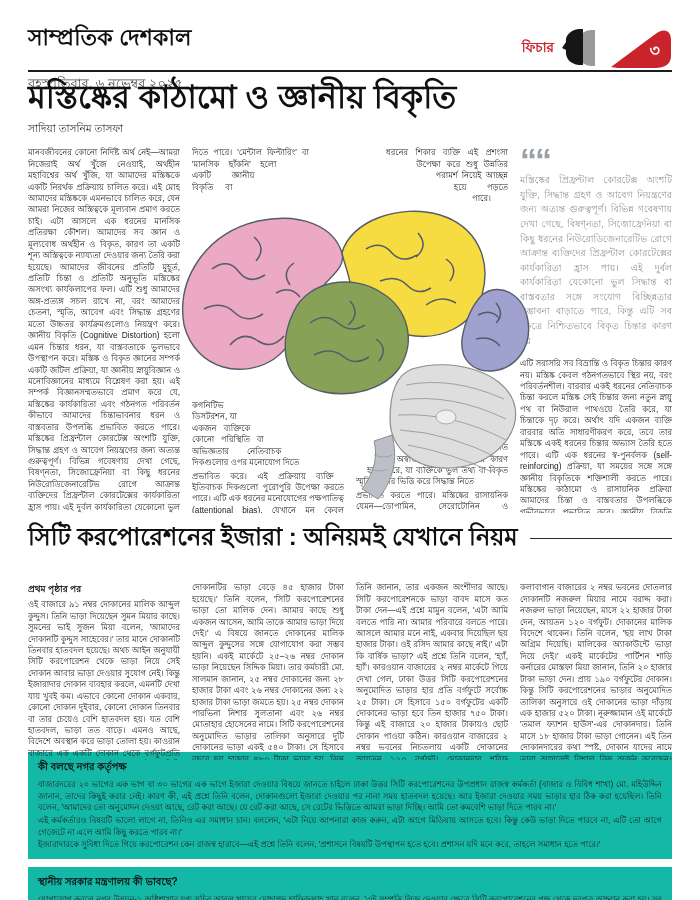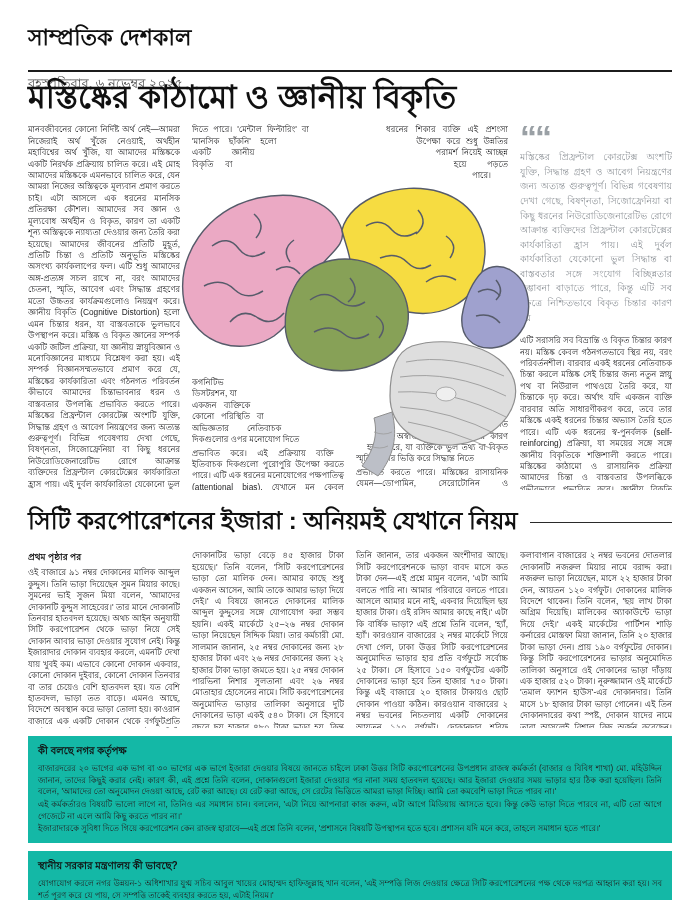--- a/index.html
+++ b/index.html
@@ -37,47 +37,63 @@
   .quote-block { color:#8d9297; }
   .quote-marks { font-size:34px; font-weight:800; color:#9aa0a5; line-height:0.8; letter-spacing:-2px; height:22px; }
   .quote-text { font-size:9.4px; line-height:1.55; color:#8d9297; margin-top:4px; text-align:justify; }
   .col4-text { margin-top:10px; }
 
   
   .brain-wrap { position:absolute; left:150px; top:60px; width:368px; height:300px; z-index:2; pointer-events:none; }
   .brain-wrap svg { width:100%; height:100%; display:block; }
 
   
-  .a2-headrow { display:flex; align-items:center; gap:12px; margin-top:12px; }
+  .a2-headrow { display:flex; align-items:center; gap:12px; margin-top:5px; }
   .a2-head { font-size:24px; font-weight:800; color:#101010; white-space:nowrap; }
   .a2-rule { flex:1; border-top:1.5px solid #2a2a2a; }
   .a2-body { margin-top:8px; height:178px; }
-  .a2-body .col { height:178px; }
+  .a2-body .col { height:178px;margin-top:16px; }
   .continued { font-size:9px; font-weight:bold; color:#111; margin-bottom:2px; }
 
   
   .info-box { background:#14b8a6; padding:7px 10px 8px 10px; margin-top:8px; }
   .box-head { font-size:10px; font-weight:bold; color:#111; margin-bottom:3px; }
   .box-p { font-size:8.2px; line-height:1.42; color:#222; text-align:justify; }
   .box-p + .box-p { margin-top:1px; }
 </style>
 </head>
 <body>
 
 <div class="page">
 
   <div class="masthead">
     <div class="mh-left">
       <div class="mh-title">সাম্প্রতিক দেশকাল</div>
       <div class="mh-date">বৃহস্পতিবার, ৬ নভেম্বর ২০২৫</div>
     </div>
+    <div class="mh-right">
+      <span class="section-label">ফিচার</span>
+      <span class="faces-icon">
+        <svg width="44" height="40" viewBox="0 0 44 40">
+          <path d="M31,2 C22,3 17,9 18,15 L14,21 L18,23 C17,31 22,37 31,38 L35,38 L35,2 Z" fill="#9a9a9a"></path>
+          <path d="M19,1 C10,2 5,8 6,14 L2,20 L6,22 C5,30 10,36 19,37 L23,37 L23,1 Z" fill="#161616"></path>
+        </svg>
+      </span>
+      <span class="page-badge">
+        <svg width="62" height="40" viewBox="0 0 62 40">
+          <path d="M1,39 L44,7 C54,-1 61,2 61,12 L61,28 C61,36 55,40 45,40 L8,40 Z" fill="#c9232b"></path>
+        </svg>
+        <span class="num">৩</span>
+      </span>
+    </div>
   </div>
 
   <div>
     <div class="a1-head">মস্তিষ্কের কাঠামো ও জ্ঞানীয় বিকৃতি</div>
+    <div class="a1-byline">সাদিয়া তাসনিম তাসফা</div>
 
     <div class="a1-body">
       <div class="cols">
         <div class="col">
           <p class="bodytext">মানবজীবনের কোনো নির্দিষ্ট অর্থ নেই—আমরা নিজেরাই অর্থ খুঁজে নেওয়াই, অর্থহীন মহাবিশ্বের অর্থ খুঁজি, যা আমাদের মস্তিষ্ককে একটি নিরর্থক প্রক্রিয়ায় চালিত করে। এই মোহ আমাদের মস্তিষ্ককে এমনভাবে চালিত করে, যেন আমরা নিজের অস্তিত্বকে মূল্যবান প্রমাণ করতে চাই। এটা আসলে এক ধরনের মানসিক প্রতিরক্ষা কৌশল। আমাদের সব জ্ঞান ও মূল্যবোধ অর্থহীন ও বিকৃত, কারণ তা একটি শূন্য অস্তিত্বকে ন্যায্যতা দেওয়ার জন্য তৈরি করা হয়েছে। আমাদের জীবনের প্রতিটি মুহূর্ত, প্রতিটি চিন্তা ও প্রতিটি অনুভূতি মস্তিষ্কের অসংখ্য কার্যকলাপের ফল। এটি শুধু আমাদের অঙ্গ-প্রত্যঙ্গ সচল রাখে না, বরং আমাদের চেতনা, স্মৃতি, আবেগ এবং সিদ্ধান্ত গ্রহণের মতো উচ্চতর কার্যক্রমগুলোও নিয়ন্ত্রণ করে। জ্ঞানীয় বিকৃতি (Cognitive Distortion) হলো এমন চিন্তার ধরন, যা বাস্তবতাকে ভুলভাবে উপস্থাপন করে। মস্তিষ্ক ও বিকৃত জ্ঞানের সম্পর্ক একটি জটিল প্রক্রিয়া, যা জ্ঞানীয় স্নায়ুবিজ্ঞান ও মনোবিজ্ঞানের মাধ্যমে বিশ্লেষণ করা হয়। এই সম্পর্ক বিজ্ঞানসম্মতভাবে প্রমাণ করে যে, মস্তিষ্কের কার্যকারিতা এবং গঠনগত পরিবর্তন কীভাবে আমাদের চিন্তাভাবনার ধরন ও বাস্তবতার উপলব্ধি প্রভাবিত করতে পারে। মস্তিষ্কের প্রিফ্রন্টাল কোরটেক্স অংশটি যুক্তি, সিদ্ধান্ত গ্রহণ ও আবেগ নিয়ন্ত্রণের জন্য অত্যন্ত গুরুত্বপূর্ণ। বিভিন্ন গবেষণায় দেখা গেছে, বিষণ্নতা, সিজোফ্রেনিয়া বা কিছু ধরনের নিউরোডিজেনারেটিভ রোগে আক্রান্ত ব্যক্তিদের প্রিফ্রন্টাল কোরটেক্সের কার্যকারিতা হ্রাস পায়। এই দুর্বল কার্যকারিতা যেকোনো ভুল সিদ্ধান্ত বা বাস্তবতার সঙ্গে সংযোগ বিচ্ছিন্নতার সম্ভাবনা বাড়াতে পারে, কিন্তু এটি সব ক্ষেত্রে নিশ্চিতভাবে বিকৃত চিন্তার কারণ নয়। অ্যামিগডালা মস্তিষ্কের একটি অংশ, যা আমাদের আবেগ বিশেষ করে ভয় এবং উত্তেজনার সঙ্গে যুক্ত। যখন অ্যামিগডালা অতিরিক্ত সক্রিয় থাকে, তখন ব্যক্তি সবকিছু বা প্রতিটি ঘটনার প্রতি অতিরিক্ত সংবেদনশীল হয়ে পড়তে পারে। এটি 'মেন্টাল ফিল্টারিং'র জন্য</p>
         </div>
         <div class="col">
           <div class="void-r"></div>
           <p class="bodytext">দিতে পারে। 'মেন্টাল ফিল্টারিং' বা 'মানসিক ছাঁকনি' হলো একটি জ্ঞানীয় বিকৃতি বা কগনিটিভ ডিসটরশন, যা একজন ব্যক্তিকে কোনো পরিস্থিতি বা অভিজ্ঞতার নেতিবাচক দিকগুলোর ওপর মনোযোগ দিতে</p>
           <p class="bodytext">প্রভাবিত করে। এই প্রক্রিয়ায় ব্যক্তি ইতিবাচক দিকগুলো পুরোপুরি উপেক্ষা করতে পারে। এটি এক ধরনের মনোযোগের পক্ষপাতিত্ব (attentional bias), যেখানে মন কেবল নেতিবাচক দিকগুলোই খুঁজে বের করে। ধরুন, একটি গ্রুপ প্রজেক্টে আপনি এবং আপনার দল একটি কঠিন সমস্যার সমাধান করেছেন। প্রজেক্টের শেষে আপনার বস পুরো দলের প্রশংসা করলেন এবং বিশেষ করে আপনার একটি নির্দিষ্ট দিক নিয়ে ইতিবাচক মন্তব্য করলেন। কিন্তু তিনি হালকাভাবে আরেকটি ছোট বিষয়ে উন্নতির পরামর্শ দিলেন। একজন মানসিক</p>

